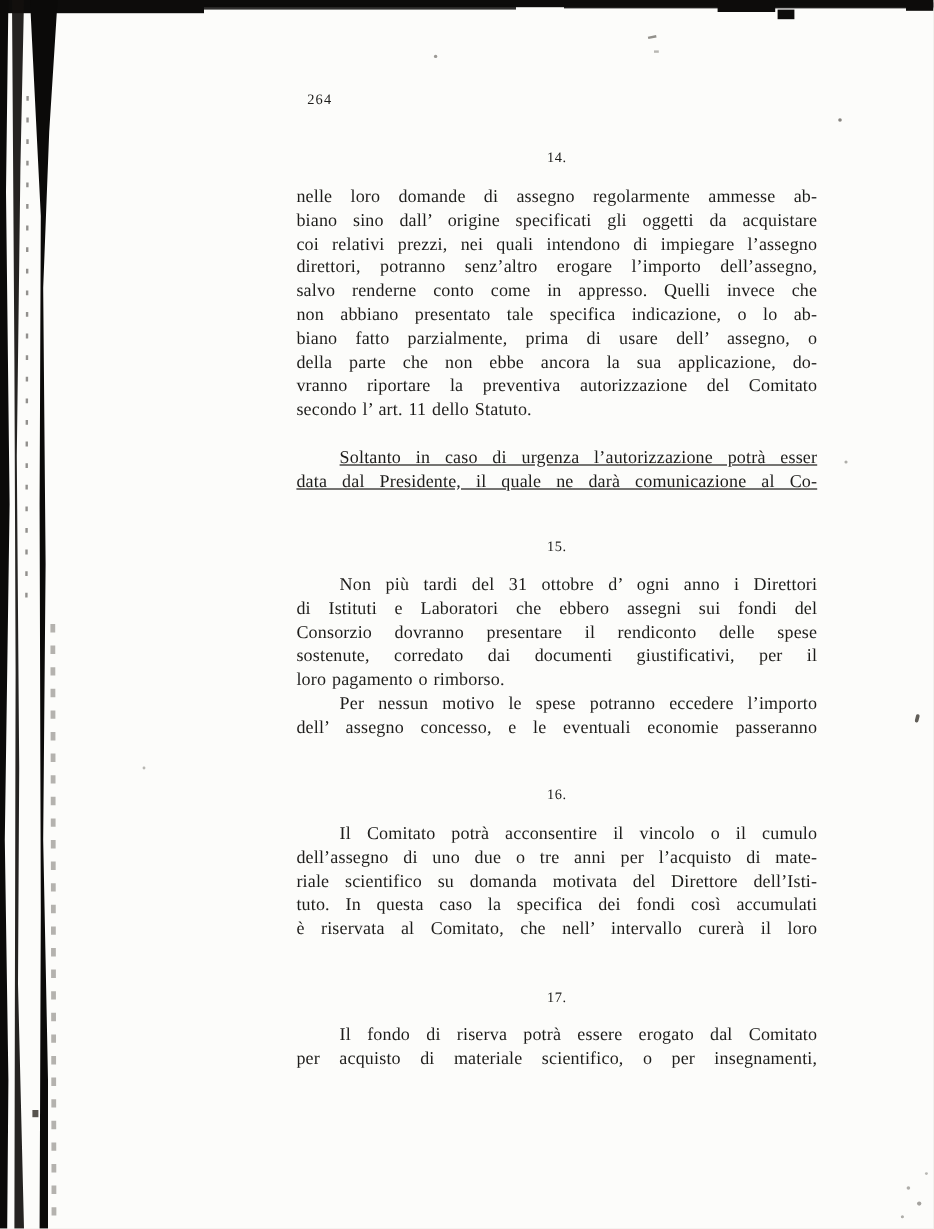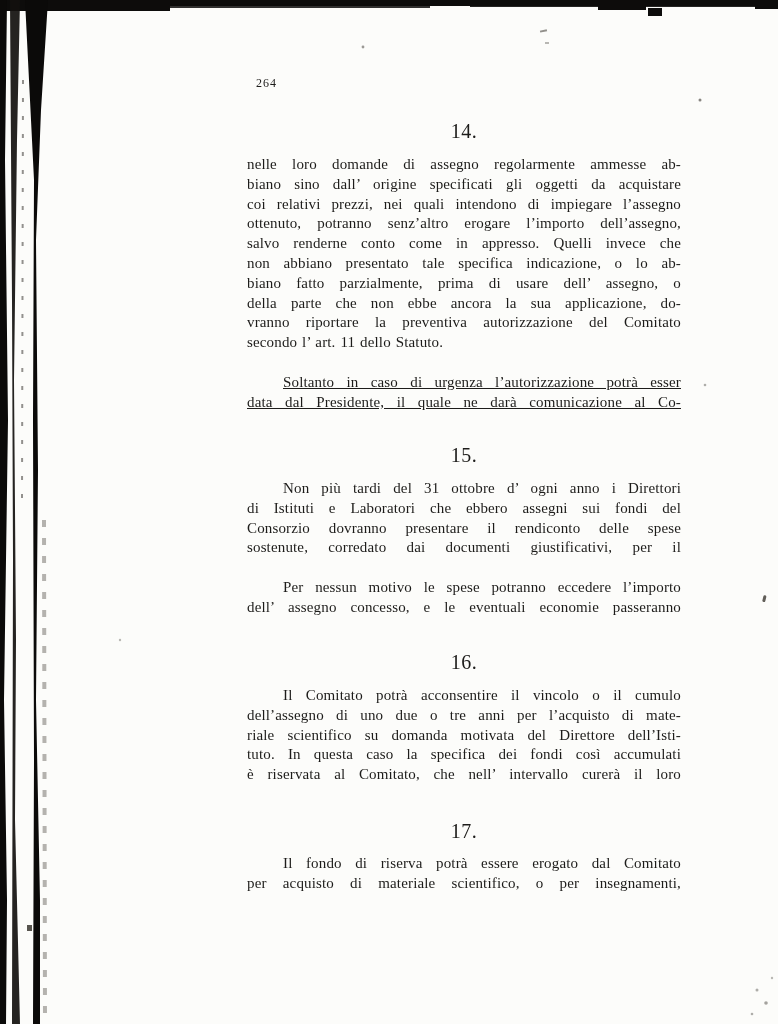--- a/index.html
+++ b/index.html
@@ -39,21 +39,21 @@
     width: 434px;
     height: 1024px;
     font-size: 15px;
     line-height: 19.8px;
   }
   .sec-head {
     position: absolute;
     left: 0;
     width: 100%;
     text-align: center;
-    font-size: 20px;
+    font-size: 12px;
     letter-spacing: 0.5px;
   }
   .para {
     position: absolute;
     left: 0;
     right: 0;
   }
   .line {
     height: 19.8px;
     text-align: justify;
@@ -103,38 +103,39 @@
   </svg>
 
   <div class="pagenum">264</div>
 
   <div class="content" id="content">
       <div class="sec-head" style="top: 122px;">14.</div>
       <div class="para" style="top: 155px;">
         <div class="line">nelle loro domande di assegno regolarmente ammesse ab-</div>
         <div class="line">biano sino dall’ origine specificati gli oggetti da acquistare</div>
         <div class="line">coi relativi prezzi, nei quali intendono di impiegare l’assegno</div>
-        <div class="line">ottenuto, potranno senz’altro erogare l’importo dell’assegno,</div>
+        <div class="line">direttori, potranno senz’altro erogare l’importo dell’assegno,</div>
         <div class="line">salvo renderne conto come in appresso. Quelli invece che</div>
         <div class="line">non abbiano presentato tale specifica indicazione, o lo ab-</div>
         <div class="line">biano fatto parzialmente, prima di usare dell’ assegno, o</div>
         <div class="line">della parte che non ebbe ancora la sua applicazione, do-</div>
         <div class="line">vranno riportare la preventiva autorizzazione del Comitato</div>
         <div class="line last">secondo l’ art. 11 dello Statuto.</div>
       </div>
       <div class="para" style="top: 373px; text-decoration: underline;">
         <div class="line first">Soltanto in caso di urgenza l’autorizzazione potrà esser</div>
         <div class="line">data dal Presidente, il quale ne darà comunicazione al Co-</div>
       </div>
       <div class="sec-head" style="top: 446px;">15.</div>
       <div class="para" style="top: 479px;">
         <div class="line first">Non più tardi del 31 ottobre d’ ogni anno i Direttori</div>
         <div class="line">di Istituti e Laboratori che ebbero assegni sui fondi del</div>
         <div class="line">Consorzio dovranno presentare il rendiconto delle spese</div>
         <div class="line">sostenute, corredato dai documenti giustificativi, per il</div>
+        <div class="line last">loro pagamento o rimborso.</div>
       </div>
       <div class="para" style="top: 578px;">
         <div class="line first">Per nessun motivo le spese potranno eccedere l’importo</div>
         <div class="line">dell’ assegno concesso, e le eventuali economie passeranno</div>
       </div>
       <div class="sec-head" style="top: 653px;">16.</div>
       <div class="para" style="top: 686px;">
         <div class="line first">Il Comitato potrà acconsentire il vincolo o il cumulo</div>
         <div class="line">dell’assegno di uno due o tre anni per l’acquisto di mate-</div>
         <div class="line">riale scientifico su domanda motivata del Direttore dell’Isti-</div>

